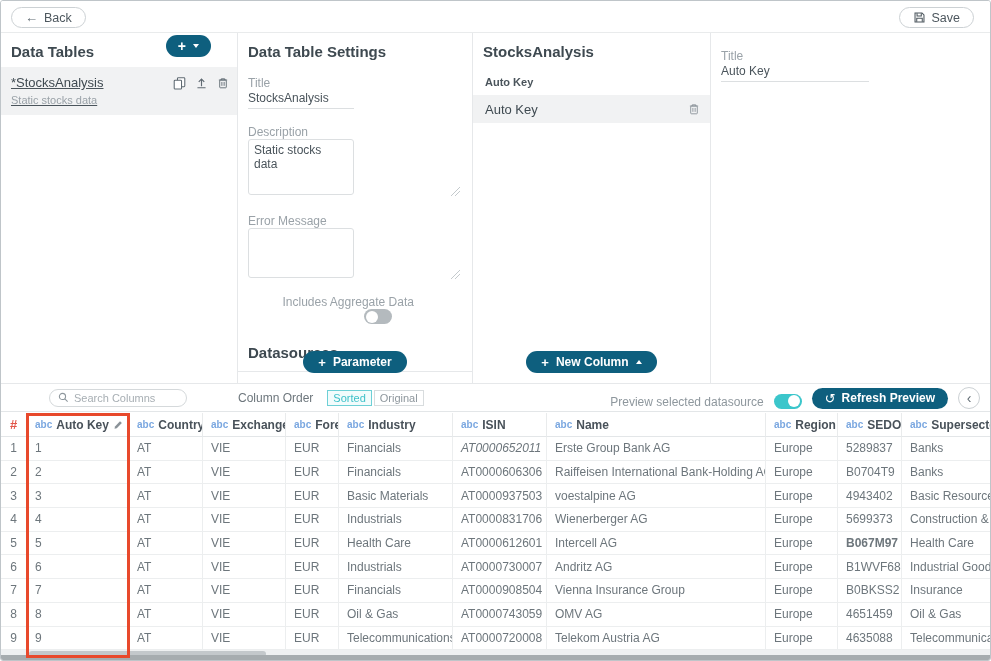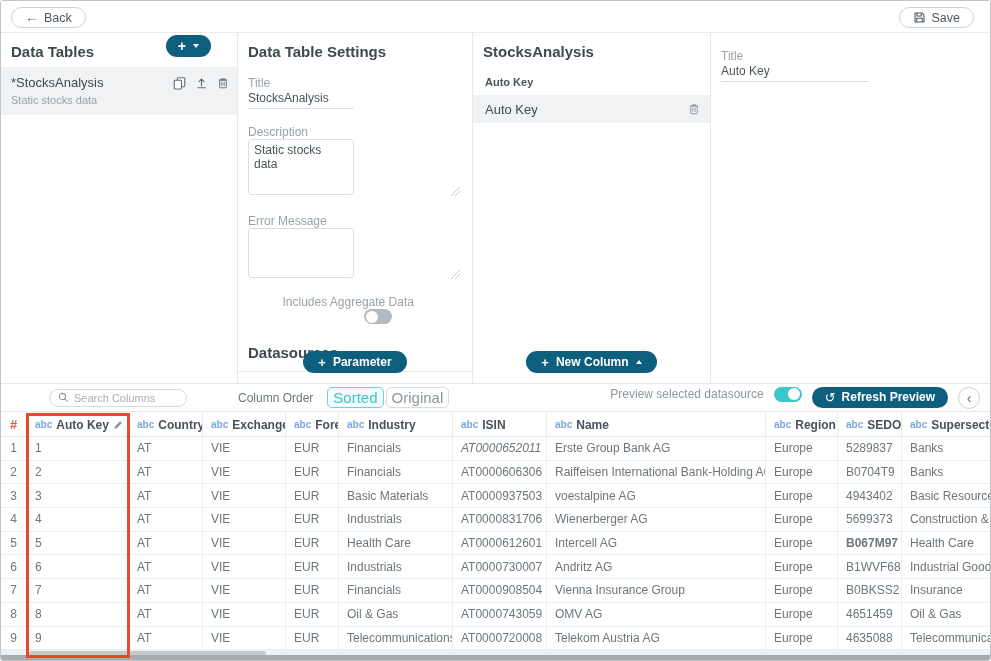--- a/index.html
+++ b/index.html
@@ -22,21 +22,21 @@
   .p4 { left:710px; width:281px; }
   .panel-title { font-size:15px; font-weight:600; color:#3e4950; padding:10px 12px 0 10px; }
   .p2 .panel-title, .p4 .panel-title { padding-left:10px; }
 
   
   .p1-head { position:relative; height:28px; }
   .add-btn { position:absolute; right:26px; top:2px; display:inline-flex; align-items:center; gap:7px; height:22px; padding:0 12px; background:#0e5f7e; border-radius:12px; color:#fff; cursor:pointer; }
   .add-btn .plus { font-size:14px; font-weight:bold; line-height:1; }
   .caret-down { width:0; height:0; border-left:3.5px solid transparent; border-right:3.5px solid transparent; border-top:4.5px solid #fff; }
   .caret-up { width:0; height:0; border-left:3.5px solid transparent; border-right:3.5px solid transparent; border-bottom:4.5px solid #fff; }
-  .dt-item { margin-top:6px; background:#f1f2f3; padding:8px 7px 9px 10px; position:relative; cursor:pointer; }
+  .dt-item { margin-top:6px; background:#f1f2f3; padding:8px 7px 9px 10px; position:relative; cursor:pointer;text-decoration:underline; }
   .dt-item .name { font-size:13px; color:#3f4a51; }
   .dt-item .desc { font-size:11px; color:#9aa2a8; margin-top:4px; }
   .dt-item .icons { position:absolute; right:8px; top:9px; display:flex; gap:9px; align-items:center; }
   .icon-btn { display:inline-flex; cursor:pointer; }
 
   
   .form { padding:14px 10px 0 10px; }
   .frow { display:flex; margin-bottom:14px;flex-direction:column; }
   .frow .lab { width:113px; flex:none; color:#9aa2a8; font-size:12px; padding-top:2px; }
   .uinput { width:106px; border:none; border-bottom:1px solid #dcdfe1; font-size:12px; color:#4a545b; background:transparent; padding:1px 0 3px 0; font-family:inherit; outline:none; }
@@ -72,24 +72,24 @@
   .p4 .form { padding-top:14px; }
   .p4 .uinput { width:148px; }
 
   
   .toolbar { position:absolute; left:0; top:382px; width:100%; height:29px; border-top:1px solid #e6e8ea; border-bottom:1px solid #e3e6e8; background:#fff; display:flex; align-items:center; padding:0 10px 0 48px; }
   .search-pill { display:inline-flex; align-items:center; gap:5px; width:138px; height:18px; border:1px solid #d5d9db; border-radius:9px; padding:0 8px; background:#fff; }
   .search-pill input { border:none; outline:none; width:100px; font-size:11px; color:#6d767c; font-family:inherit; background:transparent; }
   .search-pill input::placeholder { color:#a7aeb3; }
   .order-label { margin-left:51px; color:#6d767c; font-size:12px; }
   .chips { display:flex; margin-left:14px; gap:2px; }
-  .chip { font-size:15px; padding:1px 5px; border-radius:5px; cursor:pointer; }
+  .chip { font-size:11px; padding:1px 5px; border-radius:0; cursor:pointer; }
   .chip.sel { border:1px solid #6ed0d6; background:#f2fcfc; color:#3ec1c9; }
   .chip.unsel { border:1px solid #d8dcde; background:#fff; color:#8e979d; }
-  .tb-right { margin-left:auto; display:flex; align-items:flex-start; gap:10px; }
+  .tb-right { margin-left:auto; display:flex; align-items:flex-end; gap:10px; }
   .prev-label { color:#8e979d; font-size:12px; }
   .refresh-btn { display:inline-flex; align-items:center; gap:6px; height:21px; padding:0 13px; background:#0e5f7e; border-radius:11px; color:#fff; font-size:12px; font-weight:bold; cursor:pointer; }
   .refresh-btn .ricon { font-size:13px; font-weight:normal; }
   .collapse-btn { width:22px; height:22px; border:1px solid #ccd1d4; border-radius:50%; display:inline-flex; align-items:center; justify-content:center; color:#5f6a72; font-size:14px; cursor:pointer; background:#fff; }
 
   
   .tbl { position:absolute; left:0; top:412px; width:991px; height:238px; overflow:hidden; background:#fff; }
   .thead { display:flex; height:24px; }
   .th { display:flex; align-items:center; gap:4px; padding:0 4px 0 8px; border-right:1px solid #e9ebec; border-bottom:1px solid #e3e6e8; font-weight:bold; font-size:12px; color:#49525a; flex:none; overflow:hidden; white-space:nowrap; }
   .th .abc { color:#7aa7e0; font-size:10px; font-weight:bold; }

